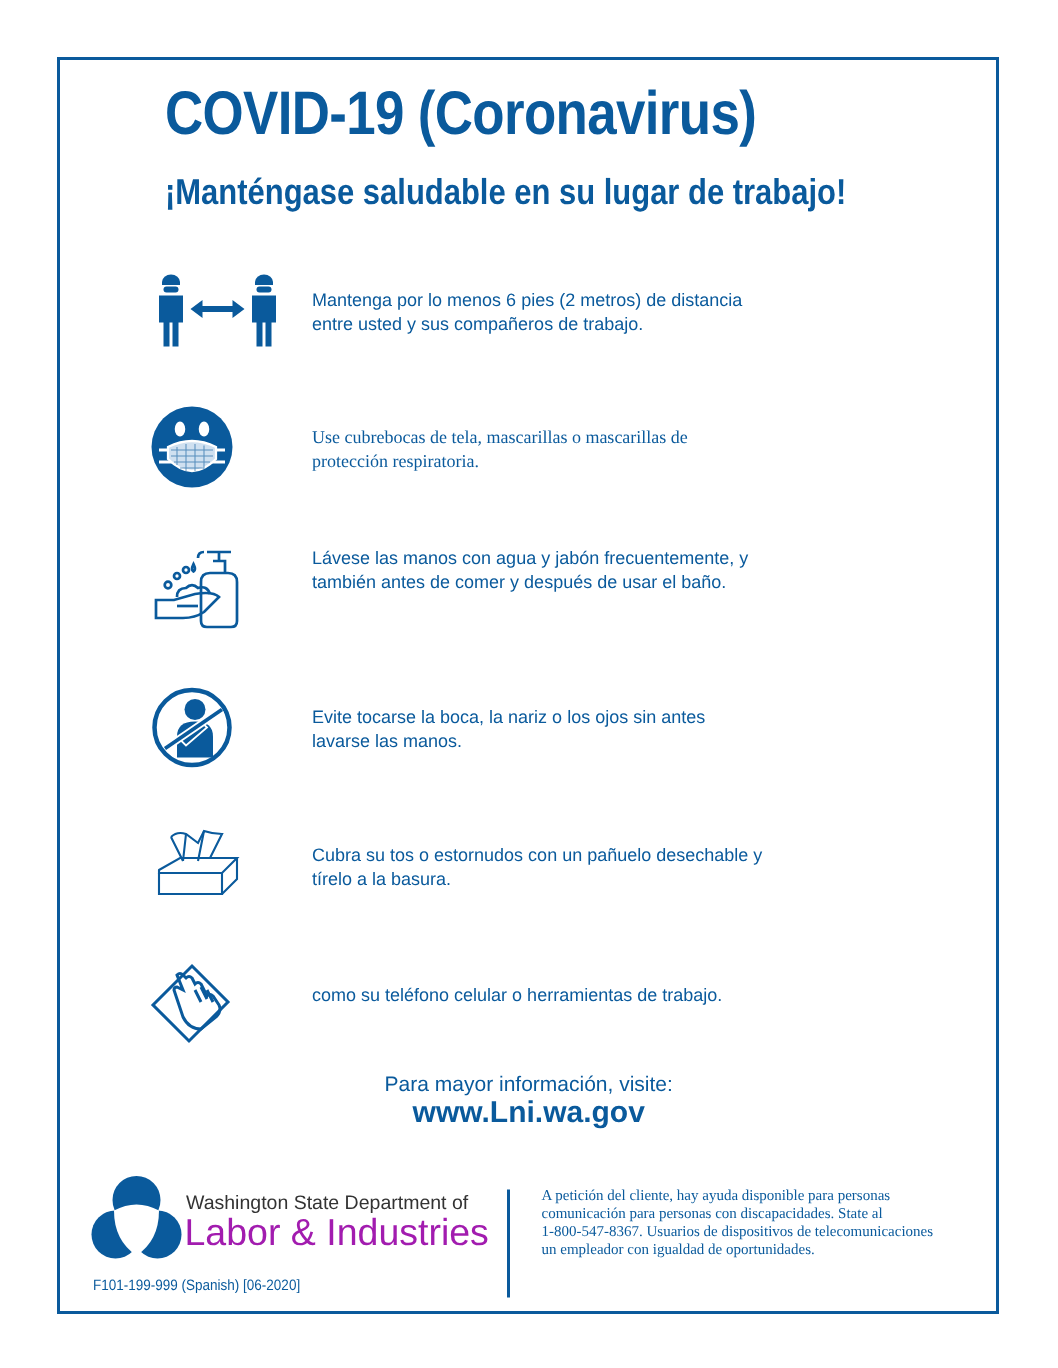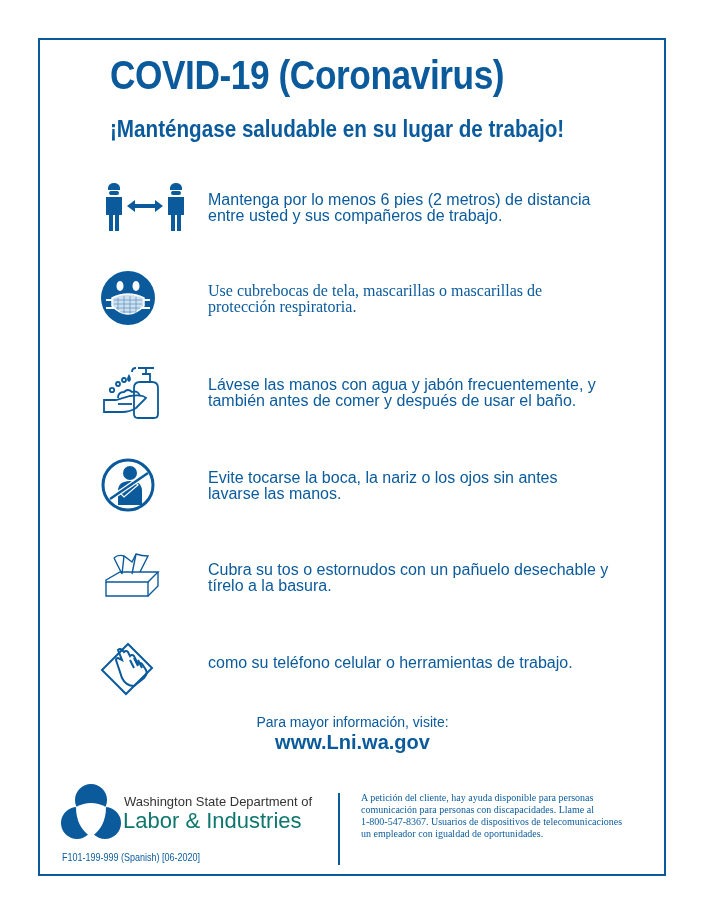--- a/index.html
+++ b/index.html
@@ -2,26 +2,26 @@
 <html><head>
   <meta charset="utf-8">
   <style>
     html, body { margin: 0; padding: 0; background: #ffffff; }
     body { width: 705px; height: 912px; position: relative; overflow: hidden; font-family: "Liberation Sans", sans-serif; }
     .frame { position: absolute; left: 38px; top: 38px; width: 624px; height: 834px; border: 2px solid #0a5a9c; box-sizing: content-box; }
     .title { position: absolute; left: 110px; top: 52px; font-family: "Liberation Sans", sans-serif; font-weight: bold; font-size: 41px; color: #0a5a9c; letter-spacing: -0.5px; transform: scaleX(0.86); transform-origin: left top; white-space: nowrap; }
     .subtitle { position: absolute; left: 110px; top: 115px; font-family: "Liberation Sans", sans-serif; font-weight: bold; font-size: 24px; color: #0a5a9c; transform: scaleX(0.86); transform-origin: left top; white-space: nowrap; }
     .item { position: absolute; left: 100px; width: 500px; height: 80px; }
     .item .icon { position: absolute; left: 0; top: 0; width: 90px; height: 70px; }
-    .item .text { position: absolute; left: 108px; font-size: 16px; line-height: 16px; color: #0a5a9c; white-space: nowrap; }
+    .item .text { position: absolute; left: 108px; font-size: 12px; line-height: 16px; color: #0a5a9c; white-space: nowrap; }
     .more-label { position: absolute; left: 0; width: 705px; top: 714px; text-align: center; font-size: 14px; color: #0a5a9c; }
     .more-url { position: absolute; left: 0; width: 705px; top: 731px; text-align: center; font-size: 20px; font-weight: bold; color: #0a5a9c; }
     .logo { position: absolute; left: 60px; top: 783px; width: 62px; height: 58px; }
     .org-line1 { position: absolute; left: 124px; top: 794px; font-size: 13px; color: #333; white-space: nowrap; }
-    .org-line2 { position: absolute; left: 123px; top: 808px; font-size: 22px; color: #0f766e; white-space: nowrap; }
+    .org-line2 { position: absolute; left: 123px; top: 808px; font-size: 25px; color: #a21caf; white-space: nowrap; }
     .formno { position: absolute; left: 62px; top: 852px; font-size: 10px; color: #0a5a9c; transform: scaleX(0.9); transform-origin: left top; white-space: nowrap; }
     .divider { position: absolute; left: 338px; top: 793px; width: 2px; height: 72px; background: #0a5a9c; }
     .notice { position: absolute; left: 361px; top: 792px; width: 290px; font-family: "Liberation Serif", serif; font-size: 10px; line-height: 12px; color: #0a5a9c; }
     .notice span { display: block; white-space: nowrap; }
   </style>
 </head>
 <body>
 
 <div class="frame"></div>
 
@@ -71,21 +71,21 @@
       <path d="M36 6 q-4 0 -4 4"></path>
       <path d="M29 14 q-2 4 0 5 q2 -1 0 -5z"></path>
       <circle cx="24" cy="18" r="2"></circle>
       <circle cx="18" cy="22" r="2"></circle>
       <circle cx="12" cy="28" r="2.2"></circle>
       <path d="M18 36 q0 -6 6 -6 q4 -4 8 0 q6 -2 8 4"></path>
       <path d="M4 38 h12 l14 -4 q12 -2 16 2 l-10 10 q-6 4 -14 4 h-18 z"></path>
       <path d="M18 42 h14"></path>
     </g>
   </svg>
-  <div class="text" style="top:15px;">
+  <div class="text" style="top:2px;">
     <div>Lávese las manos con agua y jabón frecuentemente, y</div>
     <div>también antes de comer y después de usar el baño.</div>
   </div>
 </div>
 
 <div class="item" style="top:457px;">
   <svg class="icon" viewBox="0 0 90 70">
     <circle cx="28" cy="28" r="25" fill="none" stroke="#0a5a9c" stroke-width="3"></circle>
     <circle cx="30" cy="16" r="7" fill="#0a5a9c"></circle>
     <path d="M18 46 v-12 q0 -10 12 -10 q12 0 12 10 v14 h-24z" fill="#0a5a9c"></path>
@@ -137,16 +137,16 @@
   <circle cx="45" cy="40" r="16" fill="#0a5a9c"></circle>
   <path d="M16 24 Q31 16 46 24 Q46 44 31 54 Q16 44 16 24 Z" fill="#ffffff"></path>
 </svg>
 <div class="org-line1">Washington State Department of</div>
 <div class="org-line2">Labor &amp; Industries</div>
 <div class="formno">F101-199-999 (Spanish)  [06-2020]</div>
 
 <div class="divider"></div>
 <div class="notice">
   <span>A petición del cliente, hay ayuda disponible para personas</span>
-  <span>comunicación para personas con discapacidades. Llame al</span>
+  <span>comunicación para personas con discapacidades. State al</span>
   <span>1-800-547-8367. Usuarios de dispositivos de telecomunicaciones</span>
   <span>un empleador con igualdad de oportunidades.</span>
 </div>
 
 </body></html>

